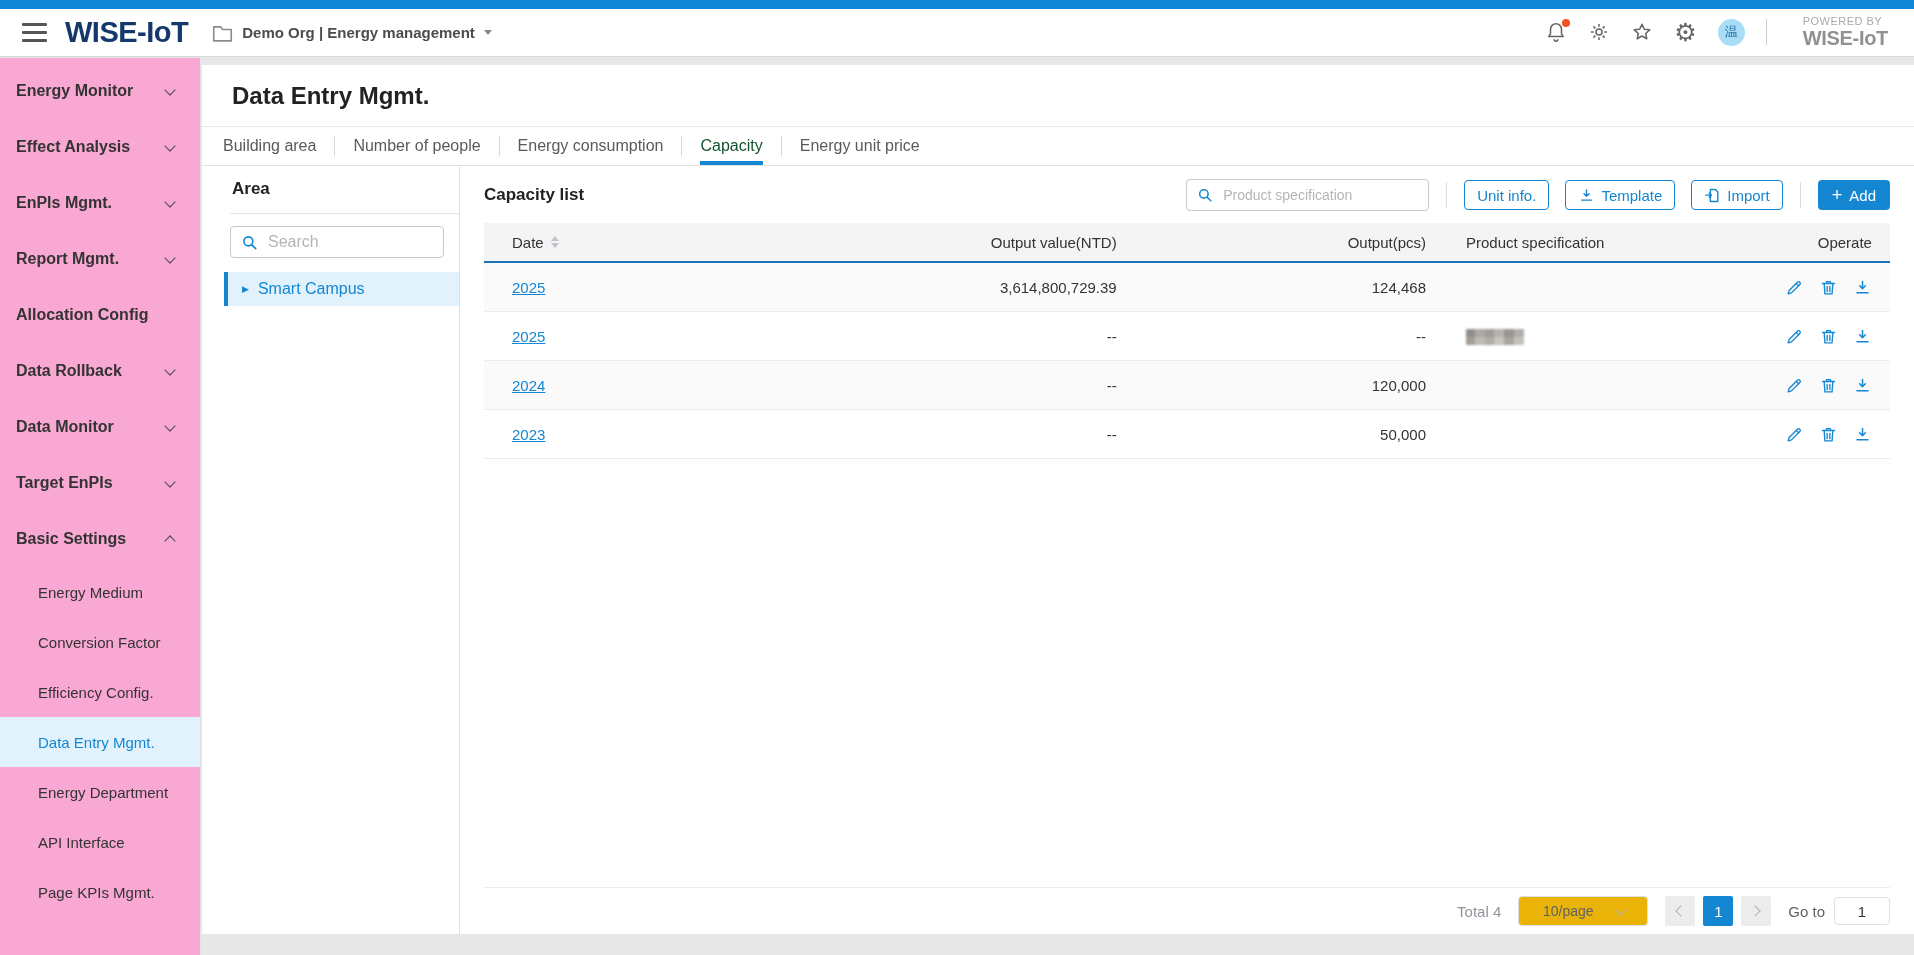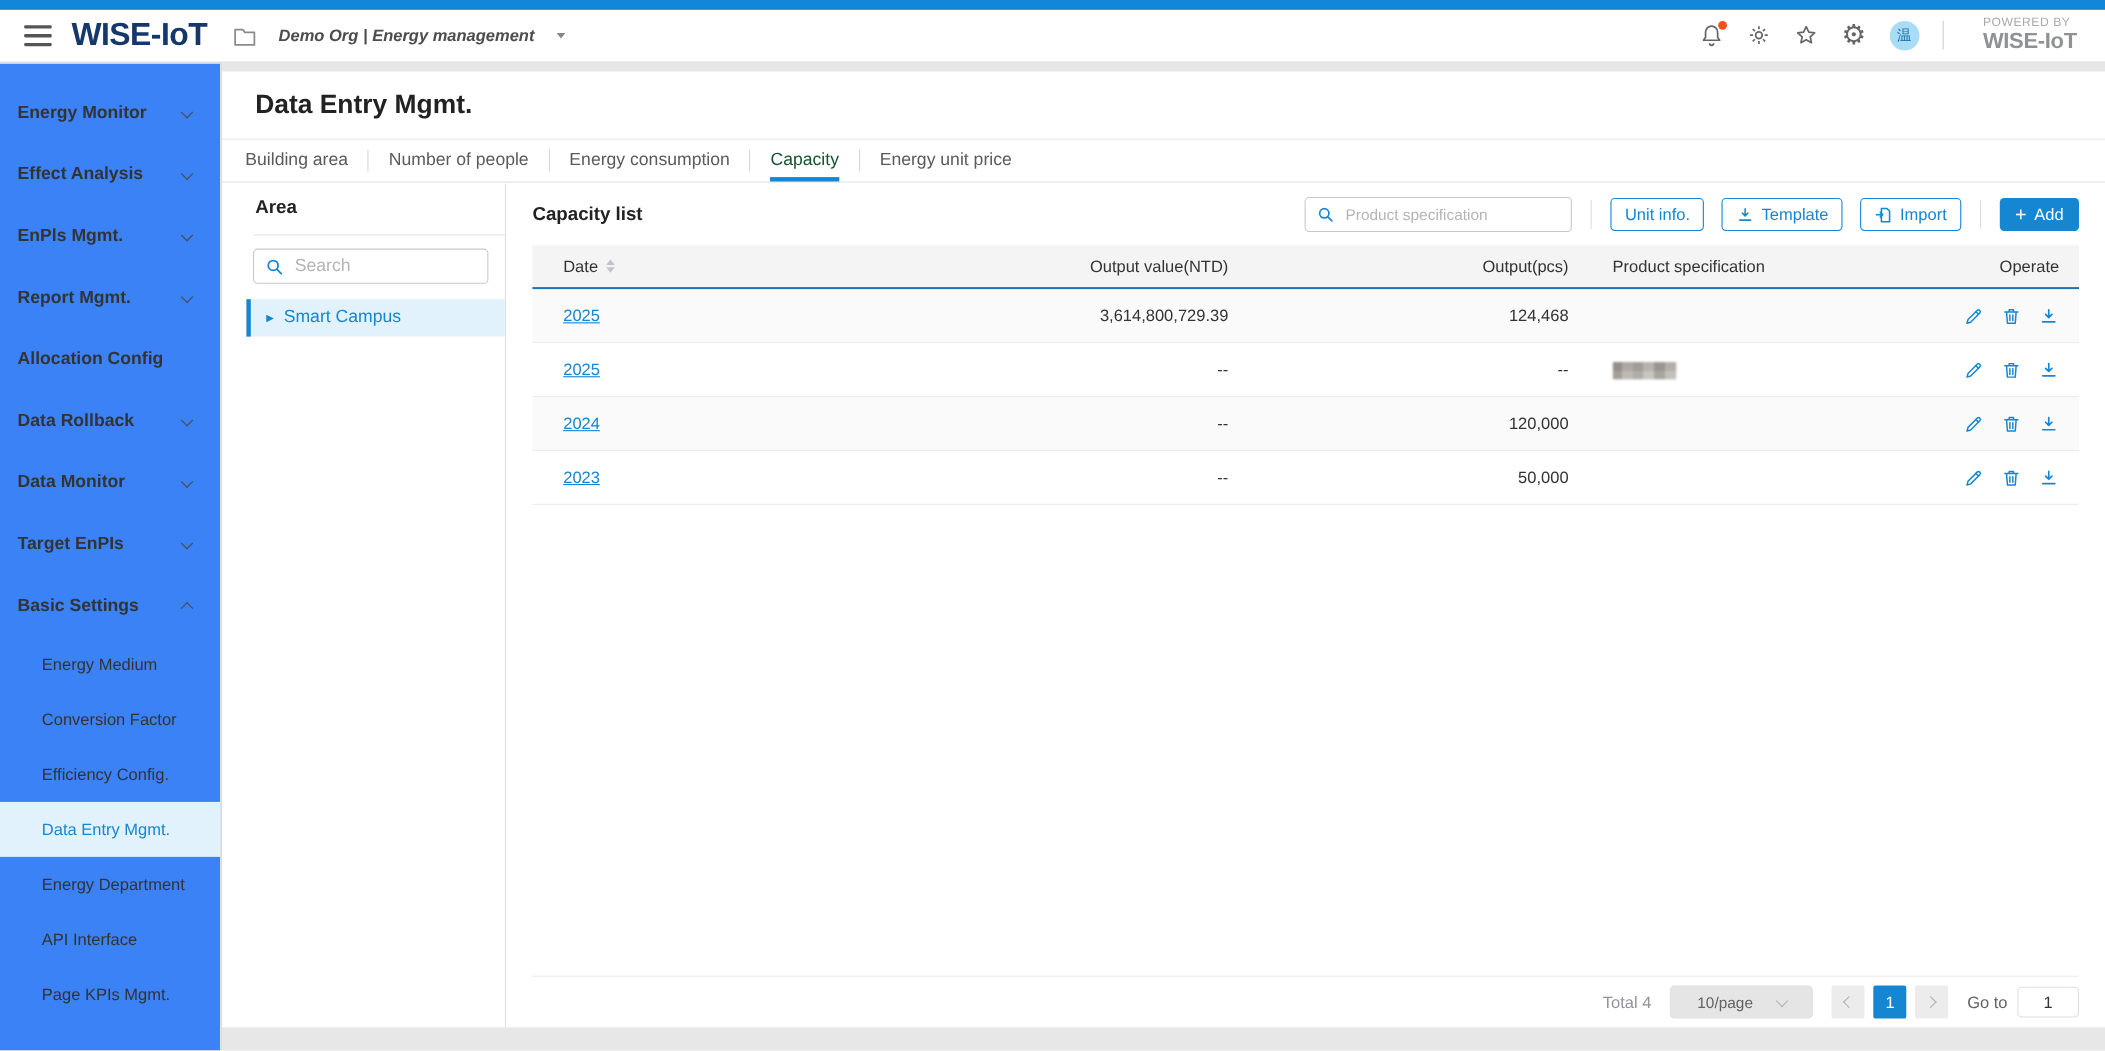--- a/index.html
+++ b/index.html
@@ -8,36 +8,36 @@
     background:#e7e7e7;font-family:"Liberation Sans",sans-serif;color:#333;
   }
   
   .topstrip{position:absolute;top:0;left:0;right:0;height:9px;background:#1287d8;}
   .header{position:absolute;top:9px;left:0;right:0;height:48px;background:#fff;
     border-bottom:1px solid #d9d9d9;display:flex;align-items:center;
     padding:0 26px 0 22px;box-sizing:border-box;}
   .burger{display:flex;flex-direction:column;gap:5px;width:25px;cursor:pointer;}
   .burger span{height:3px;background:#555;border-radius:1px;}
   .logo{font-size:29px;font-weight:800;color:#14386b;margin-left:18px;letter-spacing:-.5px;white-space:nowrap;}
-  .org-wrap{display:flex;align-items:center;margin-left:24px;gap:20px;cursor:pointer;font-style:italic;}
+  .org-wrap{display:flex;align-items:center;margin-left:24px;gap:9px;cursor:pointer;}
   .org-text{font-size:15px;font-weight:700;color:#4c4c4c;}
   .caret-down{width:0;height:0;border-left:4px solid transparent;border-right:4px solid transparent;border-top:5px solid #888;}
   .hdr-right{margin-left:auto;display:flex;align-items:center;gap:21px;}
   .hicon{position:relative;display:flex;align-items:center;justify-content:center;cursor:pointer;}
   .badge{position:absolute;top:-2px;right:-3px;width:8px;height:8px;background:#f4511e;border-radius:50%;}
   .gear-glyph{font-size:25px;color:#666;line-height:1;}
   .avatar{width:27px;height:27px;border-radius:50%;background:#a9ddf6;color:#1769a8;
     font-size:13px;display:flex;align-items:center;justify-content:center;cursor:pointer;}
   .hdr-div{width:1px;height:26px;background:#ccc;}
   .powered{text-align:left;line-height:1.05;margin-left:15px;}
   .powered .l1{font-size:11px;color:#a7a9ab;letter-spacing:.5px;}
   .powered .l2{font-size:20px;font-weight:800;color:#8f9193;letter-spacing:-.3px;}
   
-  .sidebar{position:absolute;top:58px;left:0;bottom:0;width:201px;background:#3b82f6;
-    border-right:1px solid #e3e3e3;box-sizing:border-box;overflow:hidden;padding-top:17px;}
+  .sidebar{position:absolute;top:58px;left:0;bottom:0;width:201px;background:#f9a8d4;
+    border-right:1px solid #e3e3e3;box-sizing:border-box;overflow:hidden;padding-top:5px;}
   .side-item{height:56px;display:flex;align-items:center;justify-content:space-between;
     padding:0 26px 0 16px;font-size:16px;font-weight:700;color:#333;cursor:pointer;white-space:nowrap;}
   .side-sub{height:50px;display:flex;align-items:center;padding-left:38px;font-size:15px;
     color:#333;cursor:pointer;white-space:nowrap;}
   .side-sub.active{background:#e1f2fc;color:#1486d2;}
   .chev{width:7px;height:7px;border-right:1.6px solid #4a4a4a;border-bottom:1.6px solid #4a4a4a;
     transform:rotate(45deg);margin-top:-3px;flex:none;}
   .chev.up{transform:rotate(-135deg);margin-top:4px;}
   
   .content{position:absolute;left:202px;top:65px;right:0;bottom:21px;background:#fff;}
@@ -100,21 +100,21 @@
   .op-ic{cursor:pointer;}
   .blur-spec{display:inline-block;width:58px;height:16px;vertical-align:middle;
     background-image:
       repeating-linear-gradient(90deg, rgba(176,172,168,.85) 0 9px, rgba(214,211,207,.85) 9px 19px, rgba(196,193,189,.85) 19px 28px, rgba(228,226,223,.85) 28px 38px, rgba(186,183,179,.85) 38px 48px, rgba(222,220,217,.85) 48px 58px),
       repeating-linear-gradient(0deg,#dcd9d6 0 8px,#c8c5c2 8px 16px);
     background-blend-mode:multiply;filter:blur(1.1px);border-radius:1px;}
   
   .cap-footer{position:absolute;left:24px;right:24px;bottom:0;height:46px;border-top:1px solid #ececec;
     display:flex;align-items:center;justify-content:flex-end;}
   .total-label{font-size:15px;color:#909399;margin-right:17px;}
-  .pp-select{width:130px;height:30px;border:1px solid #dcdfe6;border-radius:4px;background:#e5e5e5;
+  .pp-select{width:130px;height:30px;border:1px solid #dcdfe6;border-radius:4px;background:#eab308;
     display:flex;align-items:center;justify-content:center;gap:22px;font-size:14px;color:#606266;
     cursor:pointer;box-sizing:border-box;margin-right:17px;}
   .chev-sm{width:7px;height:7px;border-right:1.5px solid #b0b3b8;border-bottom:1.5px solid #b0b3b8;flex:none;}
   .chev-sm.down{transform:rotate(45deg);margin-top:-3px;}
   .chev-sm.left{transform:rotate(135deg);margin-left:2px;}
   .chev-sm.right{transform:rotate(-45deg);margin-right:2px;}
   .pg-btn{width:30px;height:30px;background:#ececec;border-radius:2px;display:flex;align-items:center;
     justify-content:center;cursor:pointer;flex:none;}
   .pg-num{min-width:30px;height:30px;background:#1486d2;color:#fff;border-radius:2px;display:flex;
     align-items:center;justify-content:center;font-size:15px;margin:0 8px;cursor:pointer;}

